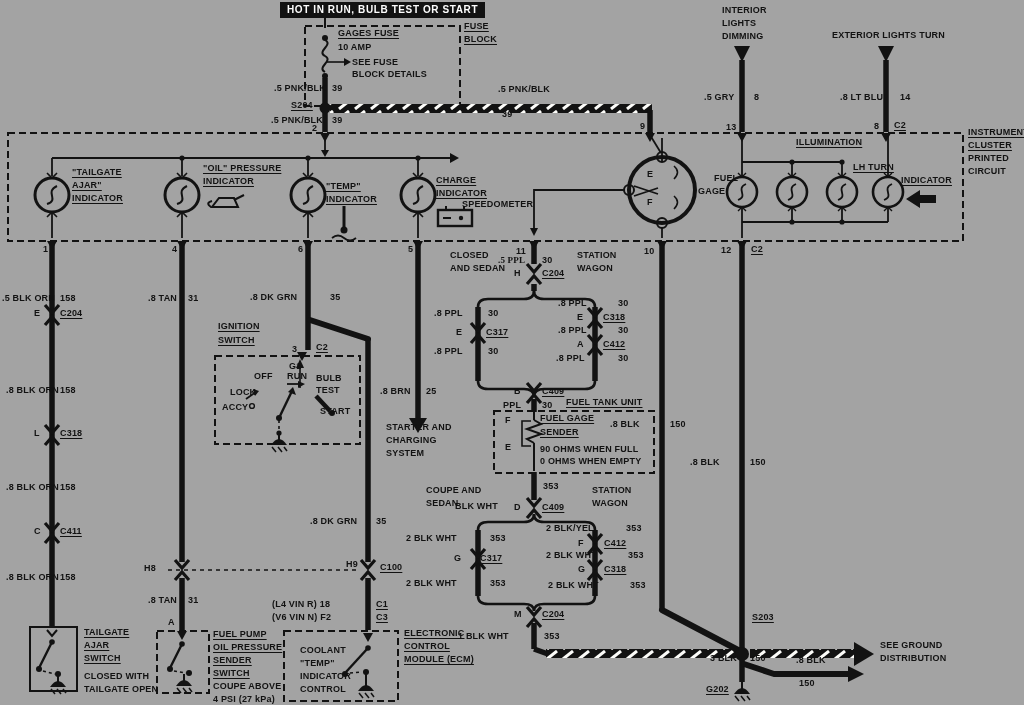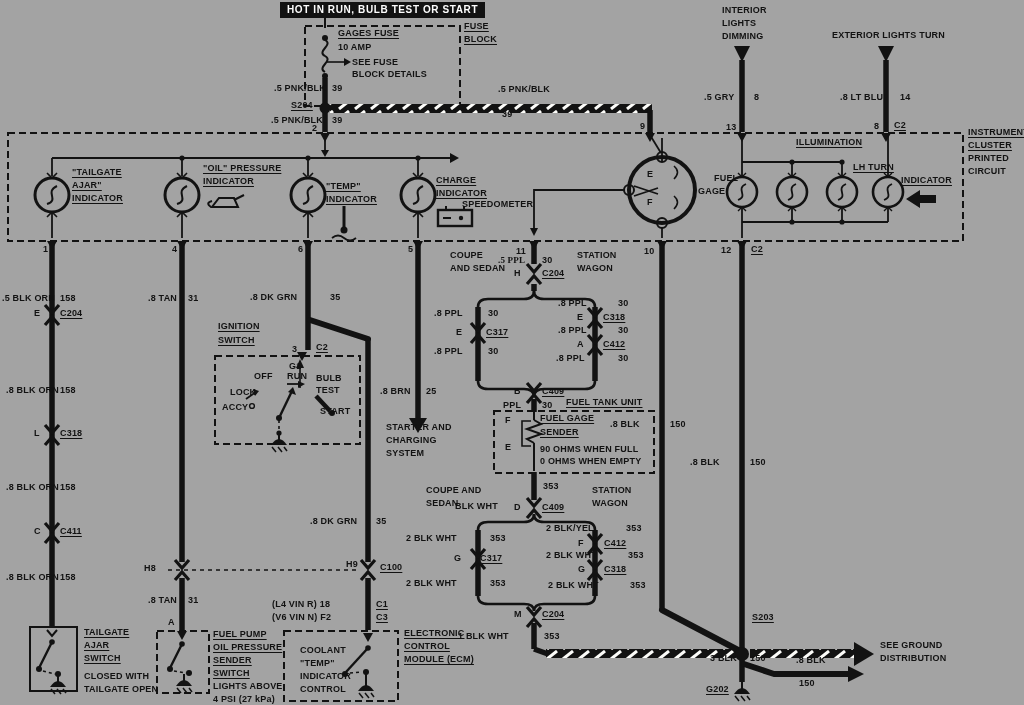--- a/index.html
+++ b/index.html
@@ -375,21 +375,21 @@
       <div class="lbl" style="left: 148px; top: 294px;">.8 TAN</div>
       <div class="lbl" style="left: 188px; top: 294px;">31</div>
       <div class="lbl" style="left: 144px; top: 564px;">H8</div>
       <div class="lbl" style="left: 148px; top: 596px;">.8 TAN</div>
       <div class="lbl" style="left: 188px; top: 596px;">31</div>
       <div class="lbl" style="left: 168px; top: 618px;">A</div>
       <div class="lbl u" style="left: 213px; top: 630px;">FUEL PUMP</div>
       <div class="lbl u" style="left: 213px; top: 643px;">OIL PRESSURE</div>
       <div class="lbl u" style="left: 213px; top: 656px;">SENDER</div>
       <div class="lbl u" style="left: 213px; top: 669px;">SWITCH</div>
-      <div class="lbl" style="left: 213px; top: 682px;">LIGHTS ABOVE</div>
+      <div class="lbl" style="left: 213px; top: 682px;">COUPE ABOVE</div>
       <div class="lbl" style="left: 213px; top: 695px;">4 PSI (27 kPa)</div>
       <div class="lbl" style="left: 250px; top: 293px;">.8 DK GRN</div>
       <div class="lbl" style="left: 330px; top: 293px;">35</div>
       <div class="lbl u" style="left: 218px; top: 322px;">IGNITION</div>
       <div class="lbl u" style="left: 218px; top: 336px;">SWITCH</div>
       <div class="lbl" style="left: 292px; top: 345px;">3</div>
       <div class="lbl u" style="left: 316px; top: 343px;">C2</div>
       <div class="lbl" style="left: 289px; top: 362px;">G1</div>
       <div class="lbl" style="left: 254px; top: 372px;">OFF</div>
       <div class="lbl" style="left: 287px; top: 372px;">RUN</div>
@@ -415,21 +415,21 @@
       <div class="lbl" style="left: 300px; top: 685px;">CONTROL</div>
       <div class="lbl" style="left: 380px; top: 387px;">.8 BRN</div>
       <div class="lbl" style="left: 426px; top: 387px;">25</div>
       <div class="lbl" style="left: 386px; top: 423px;">STARTER AND</div>
       <div class="lbl" style="left: 386px; top: 436px;">CHARGING</div>
       <div class="lbl" style="left: 386px; top: 449px;">SYSTEM</div>
       <div class="lbl" style="left: 498px; top: 256px; font-family: Liberation Serif, serif;">.5 PPL</div>
       <div class="lbl" style="left: 542px; top: 256px;">30</div>
       <div class="lbl" style="left: 514px; top: 269px;">H</div>
       <div class="lbl u" style="left: 542px; top: 269px;">C204</div>
-      <div class="lbl" style="left: 450px; top: 251px;">COUPE</div>
+      <div class="lbl" style="left: 450px; top: 251px;">CLOSED</div>
       <div class="lbl" style="left: 450px; top: 264px;">AND SEDAN</div>
       <div class="lbl" style="left: 577px; top: 251px;">STATION</div>
       <div class="lbl" style="left: 577px; top: 264px;">WAGON</div>
       <div class="lbl" style="left: 434px; top: 309px;">.8 PPL</div>
       <div class="lbl" style="left: 488px; top: 309px;">30</div>
       <div class="lbl" style="left: 456px; top: 328px;">E</div>
       <div class="lbl u" style="left: 486px; top: 328px;">C317</div>
       <div class="lbl" style="left: 434px; top: 347px;">.8 PPL</div>
       <div class="lbl" style="left: 488px; top: 347px;">30</div>
       <div class="lbl" style="left: 558px; top: 299px;">.8 PPL</div>

